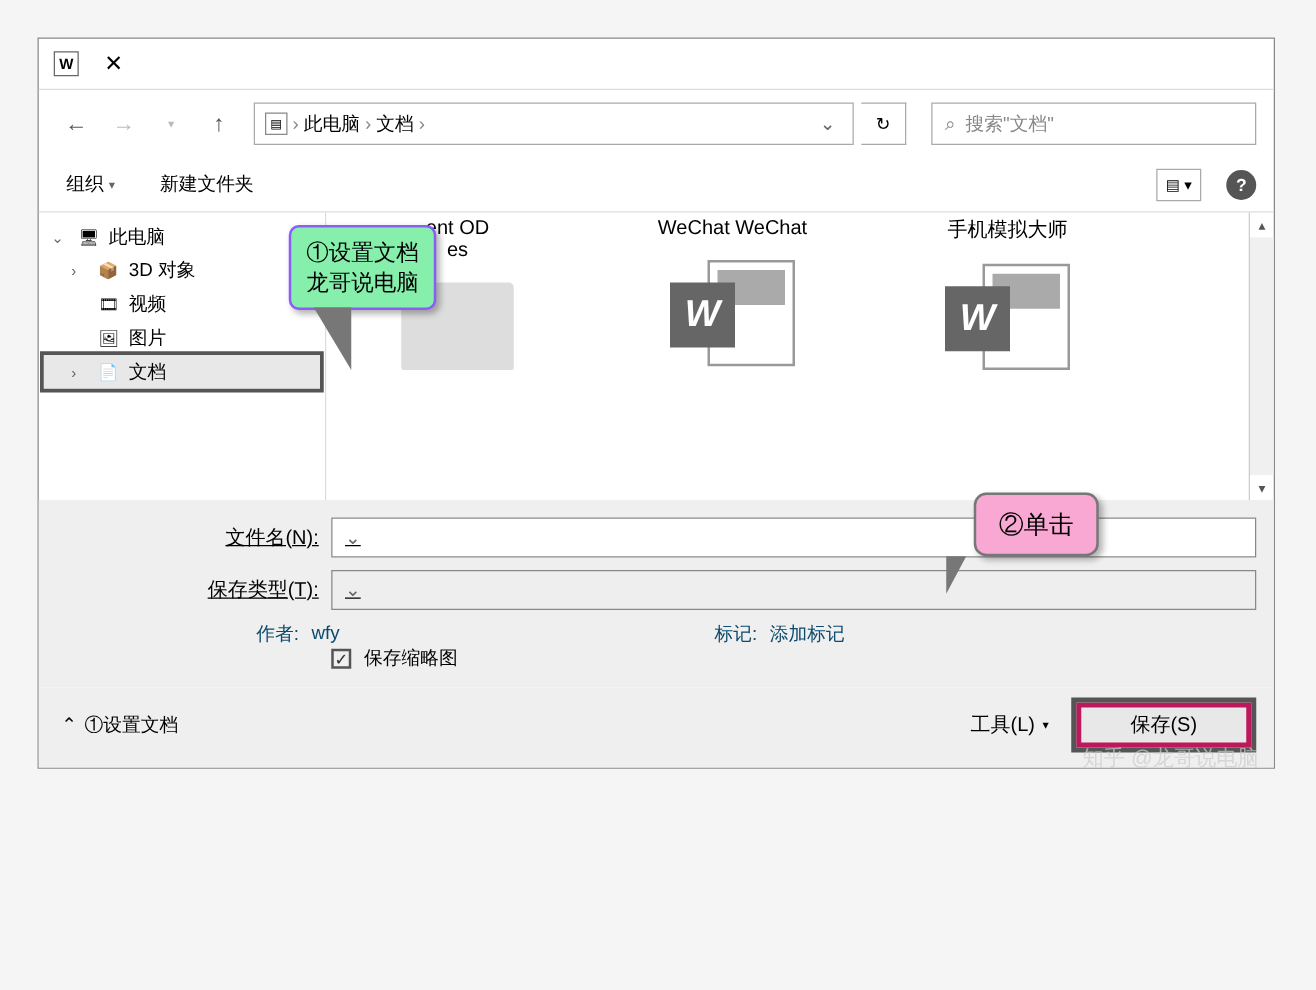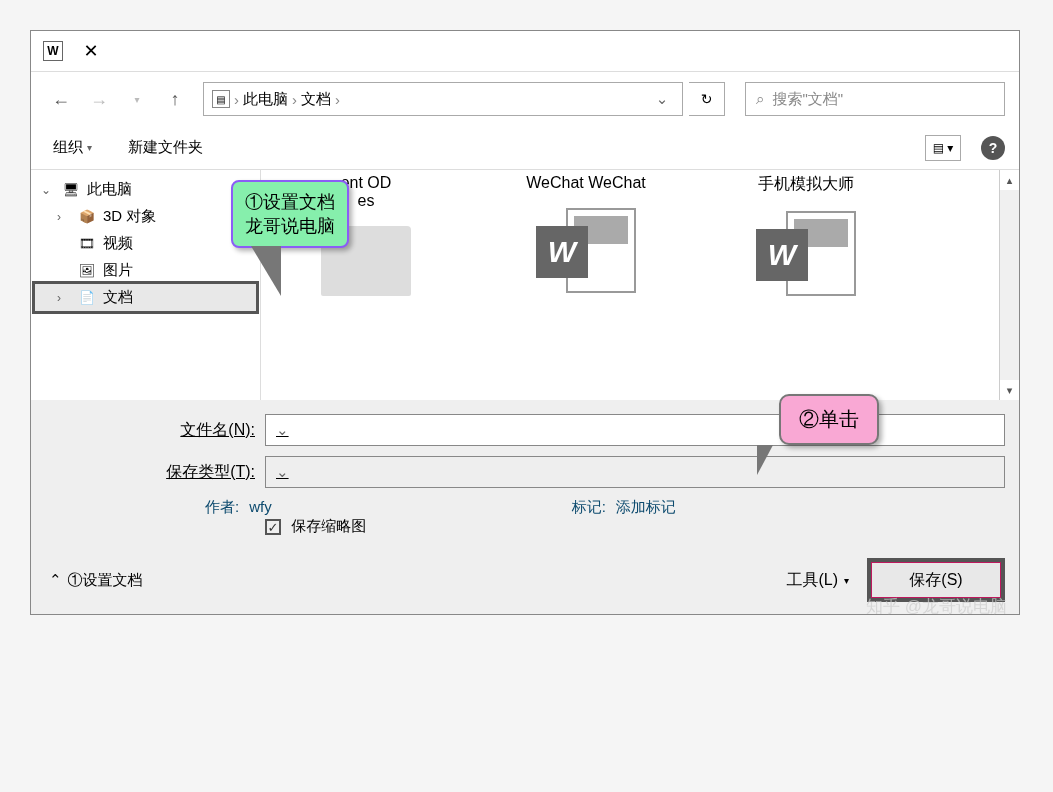--- a/index.html
+++ b/index.html
@@ -295,22 +295,22 @@
     .folderlink {
       font-size: 15px;
       display: flex; align-items: center; gap: 6px;
     }
     .tools-btn {
       font-size: 16px;
       padding: 4px 6px;
       display: flex; align-items: center; gap: 6px;
     }
     .btn {
-      width: 130px; height: 36px;
-      border: 1px solid #be185d;
+      width: 140px; height: 36px;
+      border: 4px solid #be185d;
       background: #e8e8e8;
       font-size: 16px;
       display: flex; align-items: center; justify-content: center;
     }
     .btn.highlighted {
       outline: 4px solid #555;
     }
     
     
     .callout2 {

